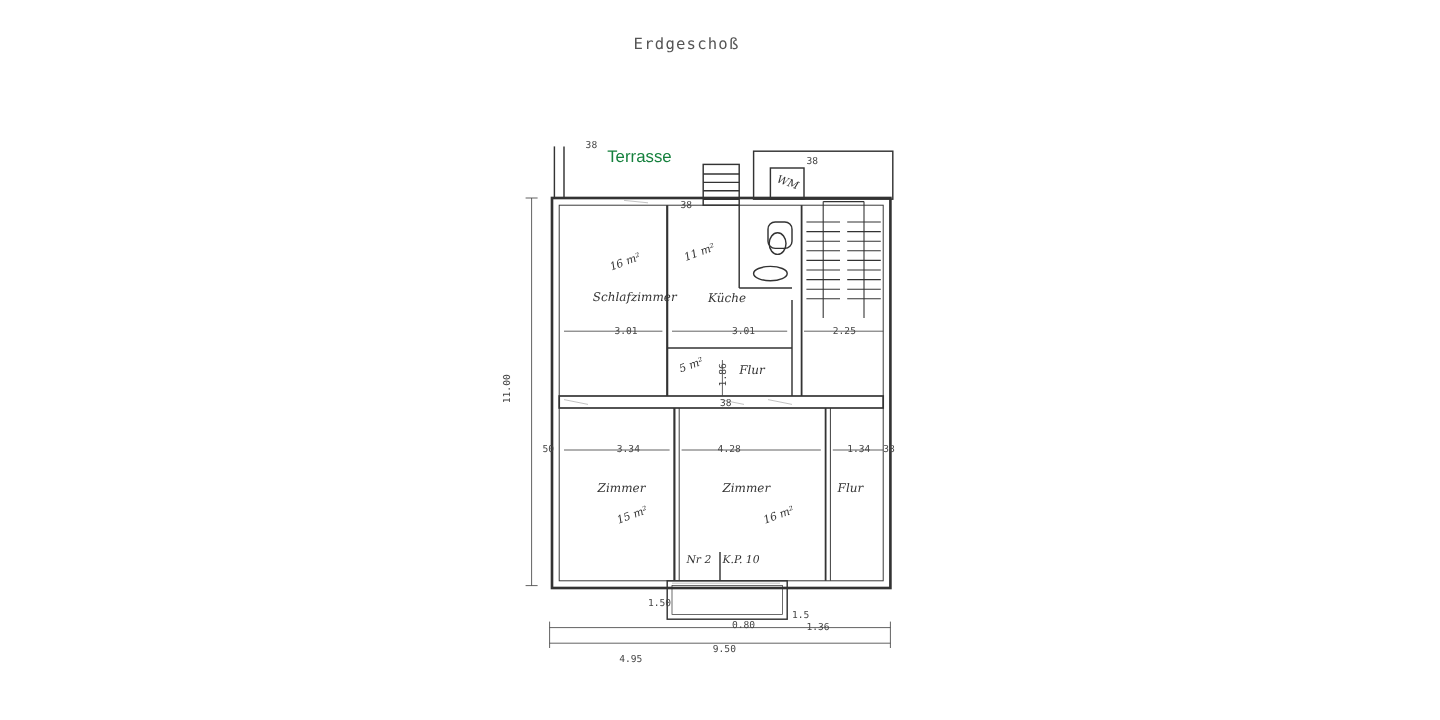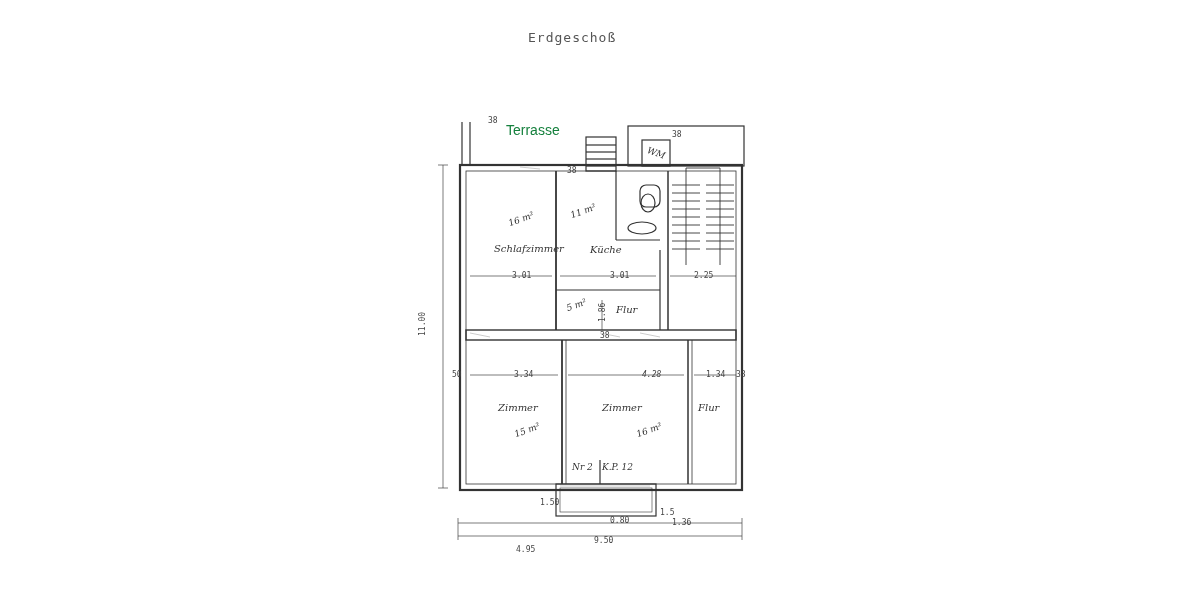--- a/index.html
+++ b/index.html
@@ -135,34 +135,34 @@
 
   <div class="lbl dim" style="left:694px;top:271px;">2.25</div>
 
   <div class="lbl" style="left:566px;top:300px;transform:rotate(-20deg);">5 m²</div>
   <div class="lbl room" style="left:616px;top:304px;">Flur</div>
   <div class="lbl dim vert" style="left:598px;top:322px;">1.86</div>
   <div class="lbl dim" style="left:600px;top:331px;">38</div>
 
   <div class="lbl dim" style="left:452px;top:370px;">50</div>
   <div class="lbl dim" style="left:514px;top:370px;">3.34</div>
-  <div class="lbl dim" style="left:642px;top:370px;font-style:italic;">4.28</div>
+  <div class="lbl dim" style="left:598px;top:370px;">4.28</div>
   <div class="lbl dim" style="left:706px;top:370px;">1.34</div>
   <div class="lbl dim" style="left:736px;top:370px;">38</div>
 
   <div class="lbl room" style="left:498px;top:402px;">Zimmer</div>
   <div class="lbl" style="left:514px;top:425px;transform:rotate(-20deg);">15 m²</div>
 
   <div class="lbl room" style="left:602px;top:402px;">Zimmer</div>
   <div class="lbl" style="left:636px;top:425px;transform:rotate(-20deg);">16 m²</div>
 
   <div class="lbl room" style="left:698px;top:402px;">Flur</div>
 
   <div class="lbl" style="left:572px;top:462px;">Nr 2</div>
-  <div class="lbl" style="left:602px;top:462px;">K.P. 12</div>
+  <div class="lbl" style="left:602px;top:462px;">K.P. 10</div>
   <div class="lbl dim" style="left:540px;top:498px;">1.50</div>
   <div class="lbl dim" style="left:610px;top:516px;">0.80</div>
   <div class="lbl dim" style="left:660px;top:508px;">1.5</div>
 
   <div class="lbl dim" style="left:516px;top:518px;margin-top:27px;">4.95</div>
   <div class="lbl dim" style="left:672px;top:518px;">1.36</div>
   <div class="lbl dim" style="left:594px;top:536px;text-align:center;">9.50</div>
 
   <div class="lbl dim vert" style="left:418px;top:336px;">11.00</div>
 

